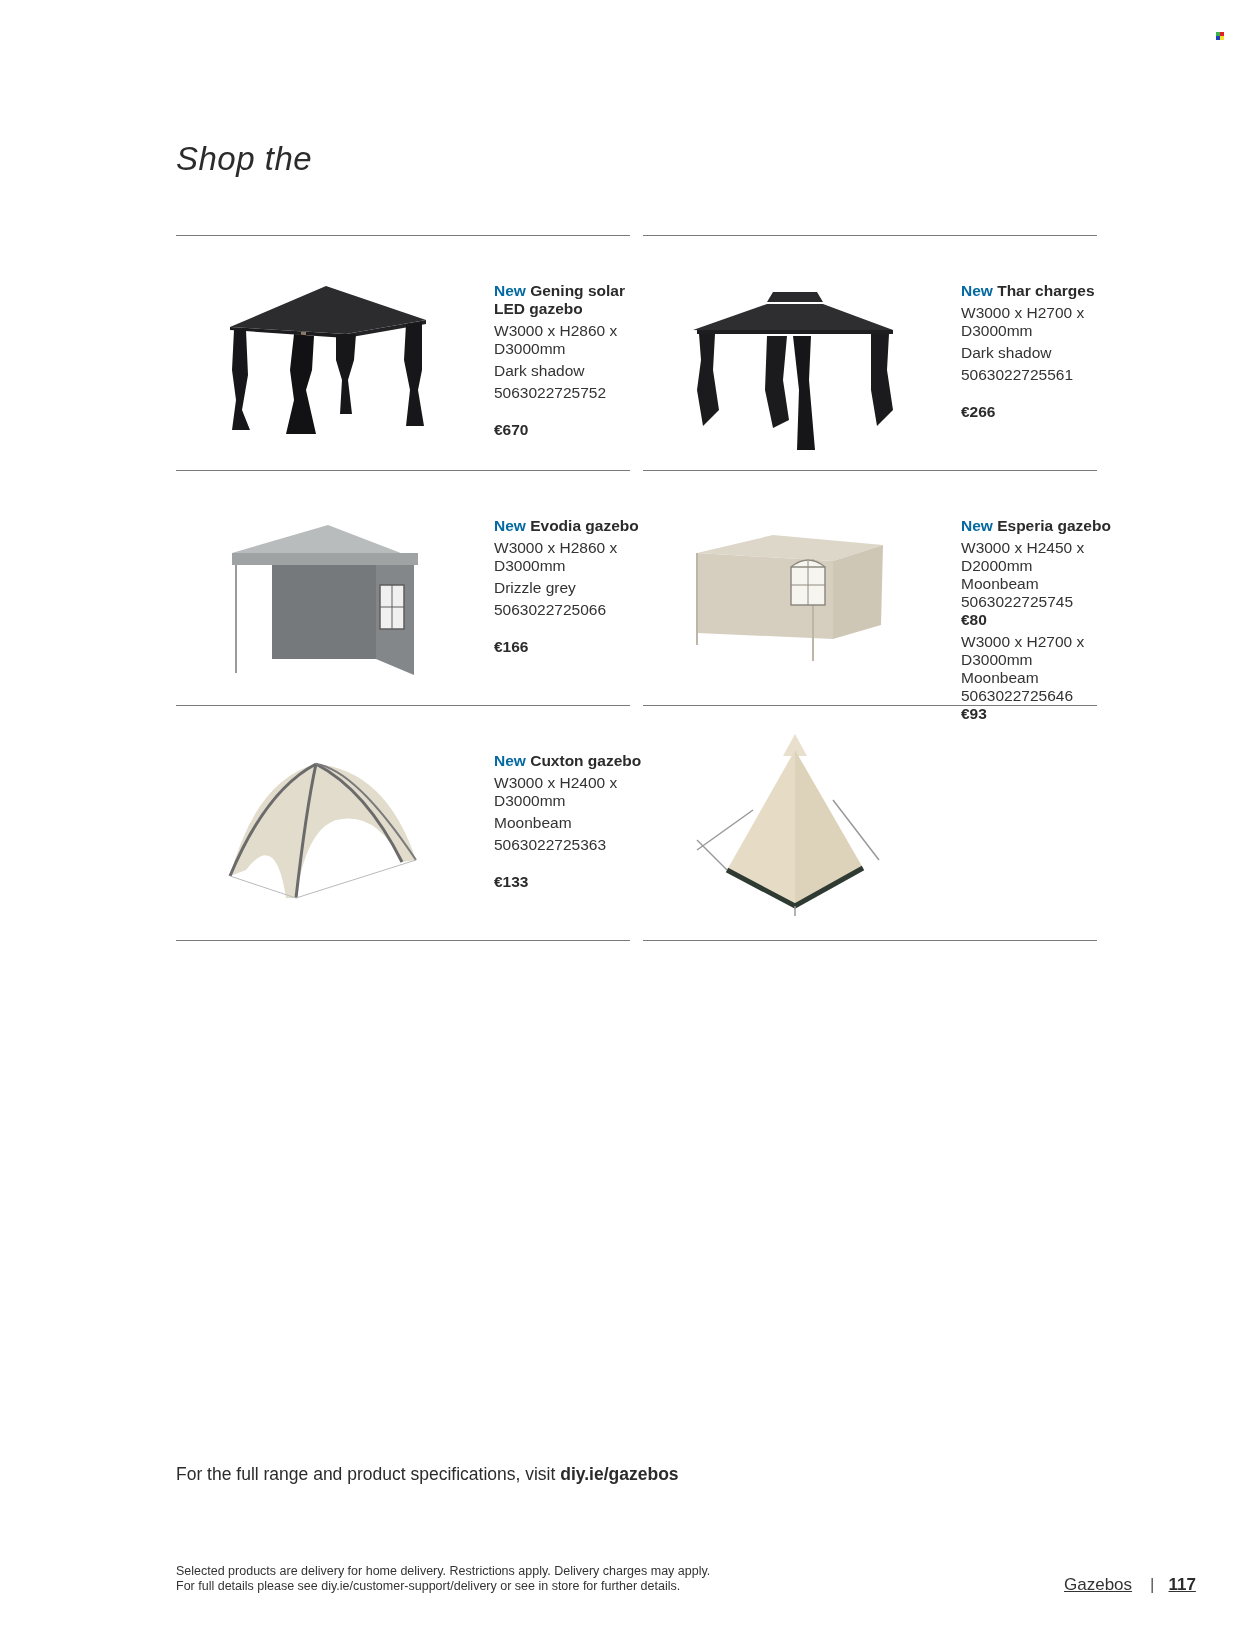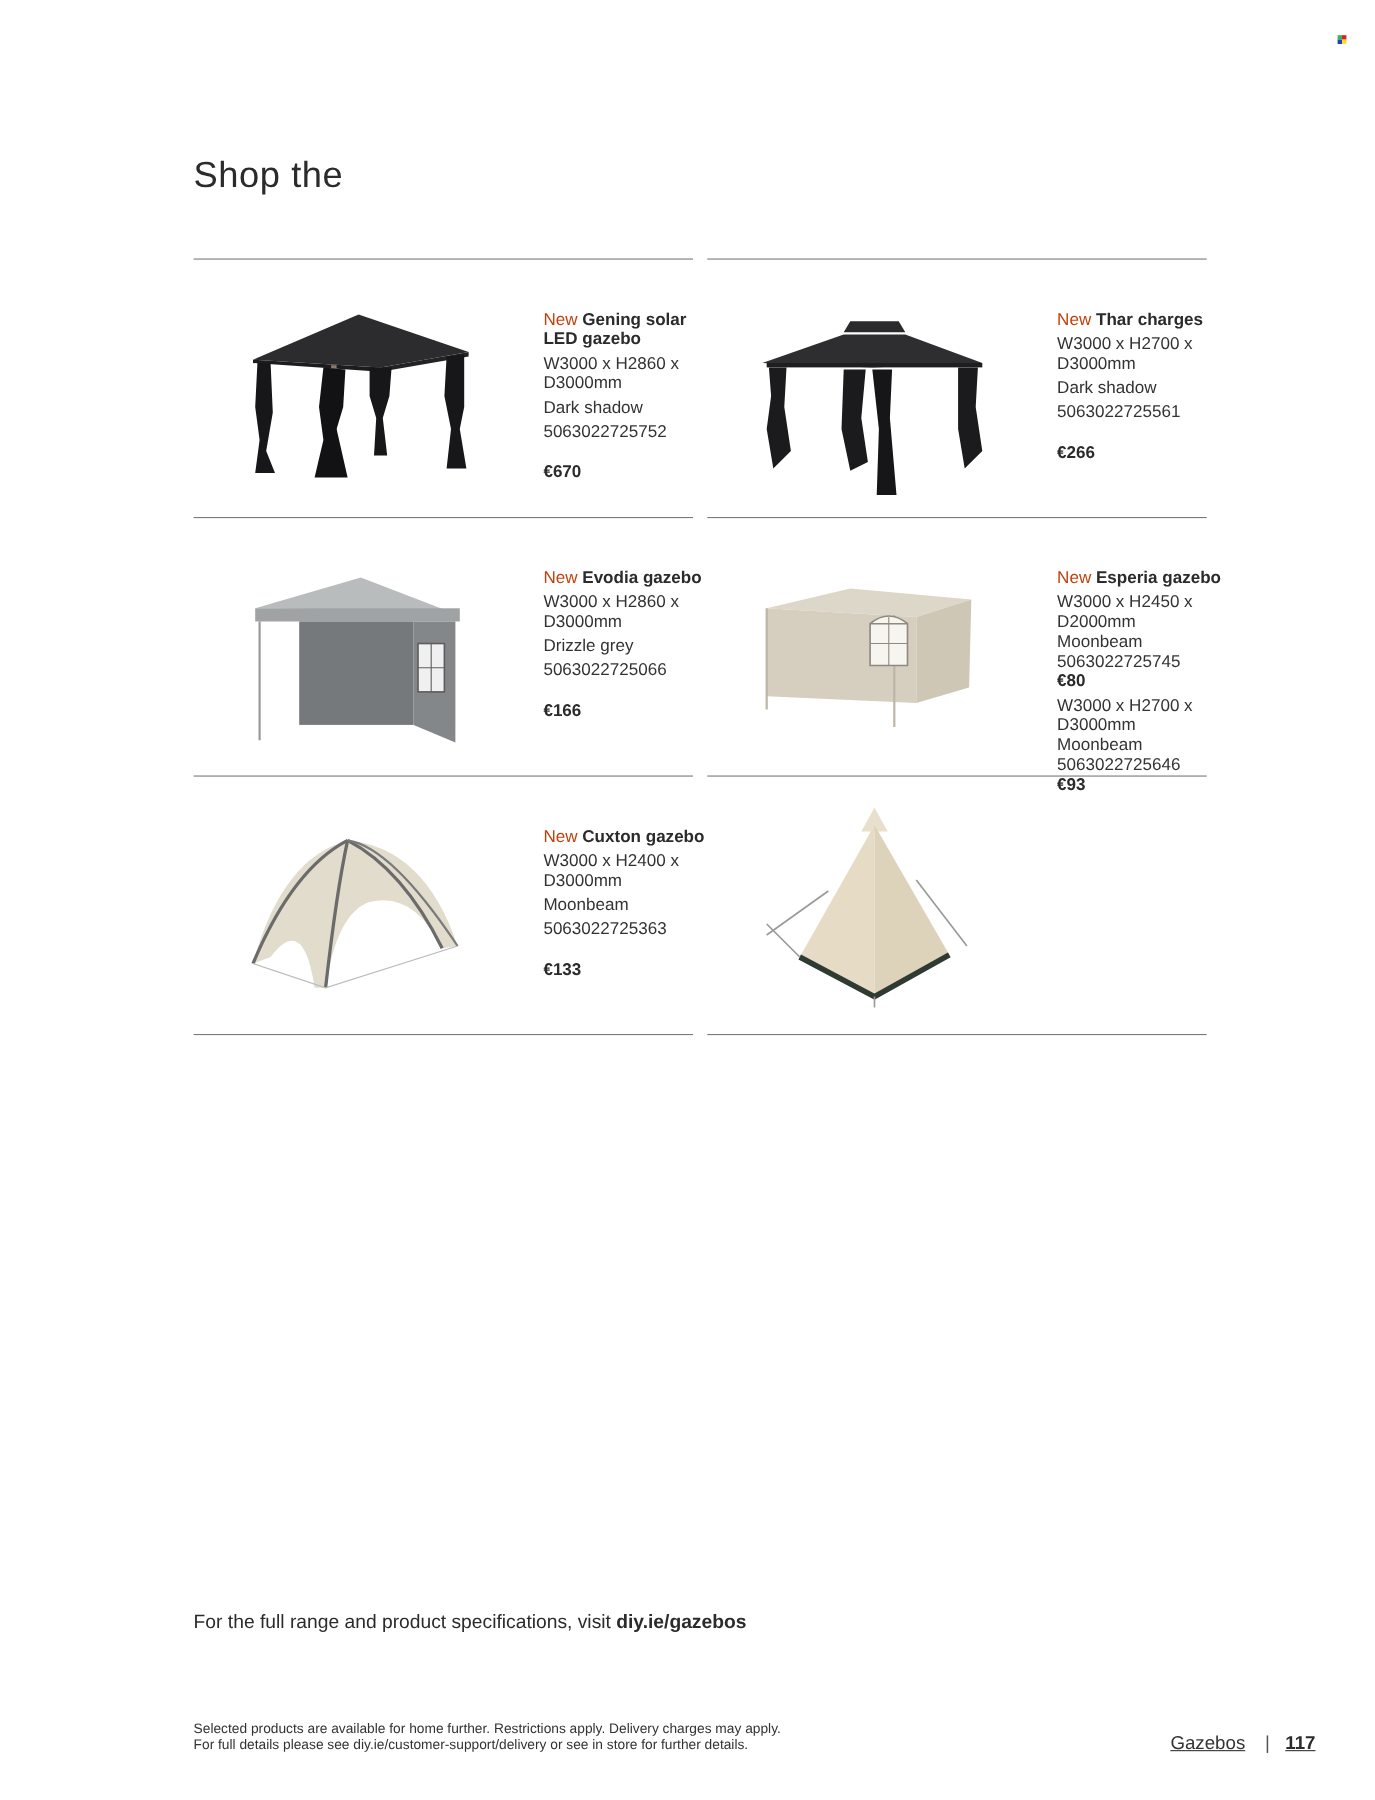--- a/index.html
+++ b/index.html
@@ -2,30 +2,30 @@
 <html><head>
 <meta charset="utf-8">
 <style>
   html, body { margin: 0; padding: 0; background: #ffffff; }
   body {
     width: 1250px; height: 1636px; position: relative; overflow: hidden;
     font-family: "Liberation Sans", "DejaVu Sans", sans-serif; color: #2a2a2a;
   }
   .logo-mark { position: absolute; left: 1216px; top: 32px; width: 8px; height: 8px; }
   .logo-mark span { position: absolute; width: 4px; height: 4px; }
-  .title { position: absolute; left: 176px; top: 140px; }
+  .title { position: absolute; left: 176px; top: 140px; font-style: italic; }
   .title .l1 { font-size: 33px; font-weight: 400; color: #2b2b2b; letter-spacing: 0.5px; line-height: 38px; }
   .title .l2 { font-size: 33px; font-weight: 700; color: #2b2b2b; letter-spacing: 0.6px; line-height: 38px; }
 
   .divider { position: absolute; height: 1px; background: #7a7a7a; }
   .cell { position: absolute; width: 462px; height: 234px; }
   .cell .img { position: absolute; left: 40px; top: 14px; width: 220px; height: 200px; }
   .cell .info { position: absolute; left: 318px; top: 46px; width: 150px; font-size: 15.5px; line-height: 18px; }
   .info .name { font-weight: 700; color: #2b2b2b; }
-  .info .new { color: #c2410c; font-weight: 400; }
+  .info .new { color: #0369a1; font-weight: 700; }
   .info .spec { color: #333; margin-top: 4px; }
   .info .spec.tight { margin-top: 0; }
   .info .price { font-weight: 700; color: #2b2b2b; margin-top: 19px; }
   .info .price.tight { margin-top: 0; }
 
   .visit { position: absolute; left: 176px; top: 1464px; font-size: 17.5px; color: #2b2b2b; }
   .visit b { font-weight: 700; text-align: center; }
   .fine { position: absolute; left: 176px; top: 1564px; font-size: 12.5px; line-height: 15px; color: #333; }
   .folio { position: absolute; left: 1064px; top: 1575px; font-size: 17px; color: #333; text-decoration: underline; }
   .folio .sep { margin: 0 14px 0 18px; color: #555; }
@@ -164,19 +164,19 @@
     <line x1="44" y1="150" x2="14" y2="120" stroke="#999" stroke-width="1.5"></line>
     <line x1="70" y1="90" x2="14" y2="130" stroke="#999" stroke-width="1.5"></line>
     <line x1="150" y1="80" x2="196" y2="140" stroke="#999" stroke-width="1.5"></line>
     <line x1="112" y1="186" x2="112" y2="196" stroke="#999" stroke-width="1.5"></line>
   </svg>
 </div>
 
 <div class="visit"><span>For the full range and product specifications, visit </span><b>diy.ie/gazebos</b></div>
 
 <div class="fine">
-  <div>Selected products are available for home further. Restrictions apply. Delivery charges may apply.</div>
+  <div>Selected products are delivery for home delivery. Restrictions apply. Delivery charges may apply.</div>
   <div>For full details please see diy.ie/customer-support/delivery or see in store for further details.</div>
 </div>
 
 <div class="folio">
   <span>Gazebos</span><span class="sep">|</span><span class="pg">117</span>
 </div>
 
 </body></html>

